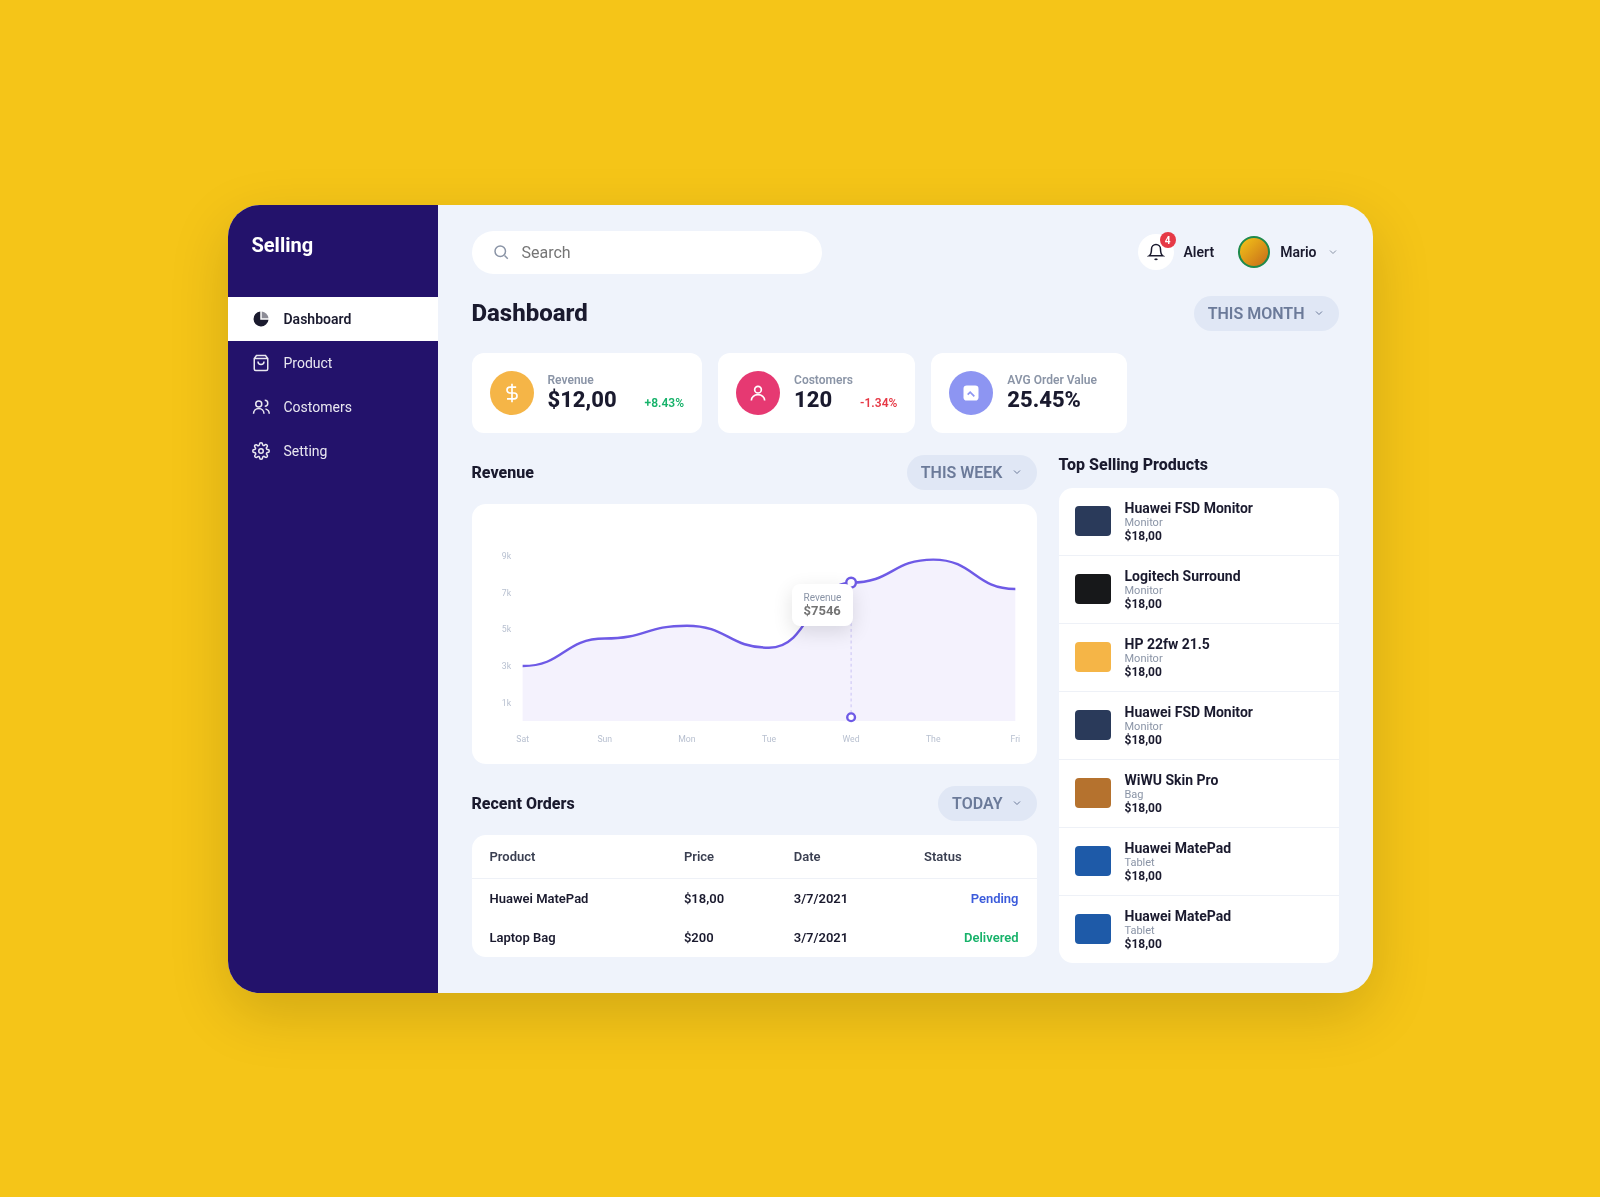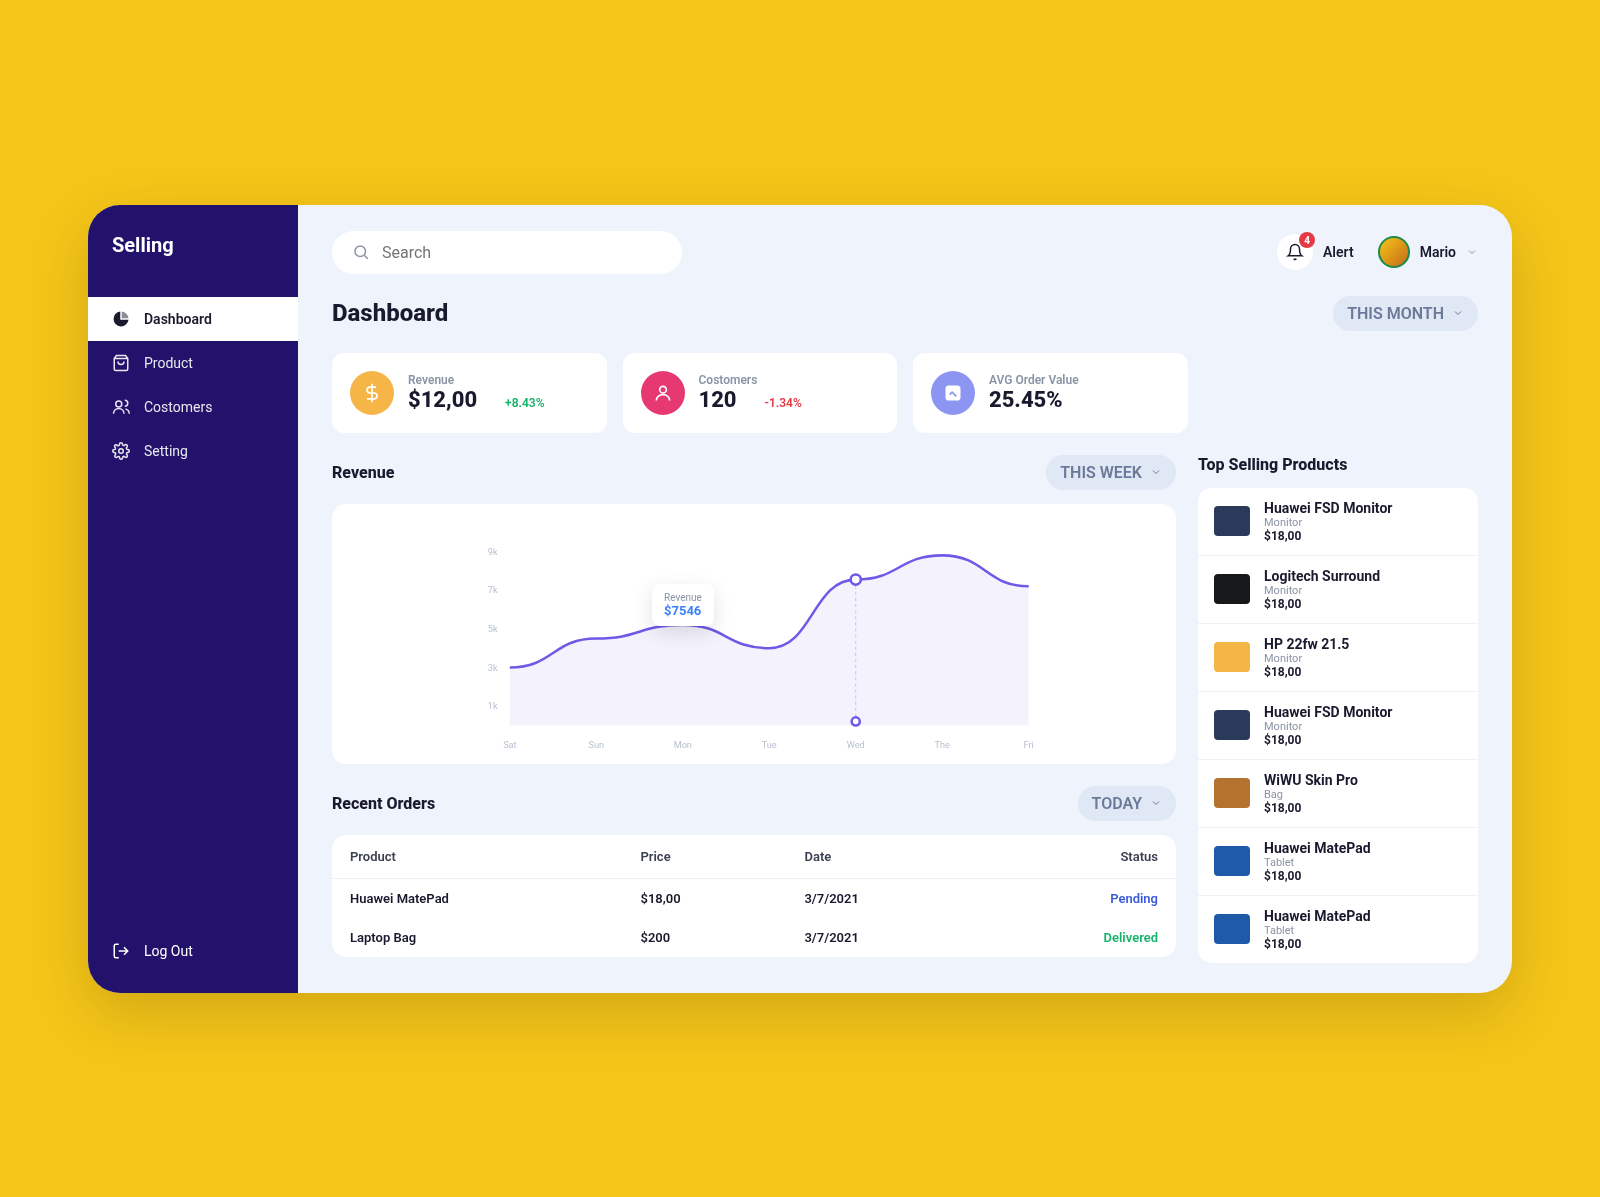--- a/index.html
+++ b/index.html
@@ -1,17 +1,17 @@
 <!DOCTYPE html>
 <html><head>
 <meta charset="utf-8">
 <style>
 * { box-sizing: border-box; margin: 0; padding: 0; font-family: -apple-system, BlinkMacSystemFont, 'Segoe UI', Roboto, sans-serif; }
 body { background:#F5C518; display:flex; align-items:center; justify-content:center; min-height:100vh; padding:50px; }
-.app { width:1424px; background:#eff3fb; border-radius:32px; display:flex; overflow:hidden; box-shadow:0 20px 60px rgba(0,0,0,.15);}
+.app { width:1145px; background:#eff3fb; border-radius:32px; display:flex; overflow:hidden; box-shadow:0 20px 60px rgba(0,0,0,.15);}
 .sidebar { width:210px; background:#23126b; color:#fff; display:flex; flex-direction:column; padding:28px 0 20px; }
 .brand { font-size:20px; font-weight:700; padding:0 24px 40px; }
 .nav { flex:1; }
 .nav-item { display:flex; align-items:center; gap:14px; padding:13px 24px; font-size:14px; cursor:pointer; color:rgba(255,255,255,.9);}
 .nav-item.active { background:#fff; color:#1a1a2e; font-weight:600; border-radius:0 0 0 0;}
 .nav-item svg { width:18px; height:18px; flex:none;}
 .logout { display:flex; align-items:center; gap:14px; padding:13px 24px; font-size:14px; cursor:pointer;}
 .main { flex:1; padding:26px 34px 30px; display:flex; flex-direction:column; gap:22px;}
 .topbar { display:flex; align-items:center; gap:24px;}
 .search { flex:0 0 350px; background:#fff; border-radius:999px; display:flex; align-items:center; gap:12px; padding:12px 20px;}
@@ -37,25 +37,25 @@
 .delta.neg { color:#e63946;}
 .content { display:grid; grid-template-columns:1fr 280px; gap:22px;}
 .section-head { display:flex; align-items:center; justify-content:space-between; margin-bottom:14px;}
 .section-title { font-size:16px; font-weight:800; color:#1a1a2e;}
 .chart { background:#fff; border-radius:14px; padding:18px 12px 8px; height:260px; position:relative;}
 .chart svg { width:100%; height:100%;}
 .ytick { font-size:9px; fill:#b8c0d0;}
 .xtick { font-size:9px; fill:#b8c0d0;}
 .tooltip { position:absolute; left:320px; top:80px; background:#fff; border-radius:8px; padding:8px 12px; box-shadow:0 6px 20px rgba(0,0,0,.12); font-size:11px;}
 .tooltip .tlabel{ color:#8a94a6; font-size:10px;}
-.tooltip .tval{ font-weight:700; color:#3b82f6; font-size:13px;}
+.tooltip .tval{ font-weight:700; color:#737373; font-size:13px;}
 .orders-box { background:#fff; border-radius:14px; padding:0;}
 .orders-box table { width:100%; border-collapse:collapse;}
 .orders-box th { text-align:left; font-size:13px; color:#3a3f51; font-weight:600; padding:14px 18px; border-bottom:1px solid #eef1f7;}
-.orders-box th:last-child { text-align:right;}
+.orders-box th:last-child { text-align:left;}
 .orders-box td { font-size:13px; color:#1a1a2e; font-weight:600; padding:12px 18px;}
 .orders-box td:last-child { text-align:right;}
 .status-pending { color:#3b5bdb; font-weight:600;}
 .status-delivered { color:#17b26a; font-weight:600;}
 .products { background:#fff; border-radius:14px; overflow:hidden;}
 .prod { display:flex; align-items:center; gap:14px; padding:12px 16px; border-bottom:1px solid #eef1f7;}
 .prod:last-child { border-bottom:none;}
 .prod .thumb { width:36px; height:30px; border-radius:4px; background:#2a3a5a; flex:none;}
 .prod .pname { font-size:14px; font-weight:700; color:#1a1a2e;}
 .prod .pcat { font-size:11px; color:#8a94a6;}
@@ -90,26 +90,20 @@
         <span>Costomers</span>
       </div>
       <div class="nav-item">
         <svg viewBox="0 0 24 24" fill="none" stroke="currentColor" stroke-width="2">
             <circle cx="12" cy="12" r="3"></circle>
             <path d="M19.4 15a1.7 1.7 0 0 0 .3 1.8l.1.1a2 2 0 1 1-2.8 2.8l-.1-.1a1.7 1.7 0 0 0-1.8-.3 1.7 1.7 0 0 0-1 1.5V21a2 2 0 0 1-4 0v-.1a1.7 1.7 0 0 0-1-1.5 1.7 1.7 0 0 0-1.8.3l-.1.1a2 2 0 1 1-2.8-2.8l.1-.1a1.7 1.7 0 0 0 .3-1.8 1.7 1.7 0 0 0-1.5-1H3a2 2 0 0 1 0-4h.1a1.7 1.7 0 0 0 1.5-1 1.7 1.7 0 0 0-.3-1.8l-.1-.1a2 2 0 1 1 2.8-2.8l.1.1a1.7 1.7 0 0 0 1.8.3H9a1.7 1.7 0 0 0 1-1.5V3a2 2 0 0 1 4 0v.1a1.7 1.7 0 0 0 1 1.5 1.7 1.7 0 0 0 1.8-.3l.1-.1a2 2 0 1 1 2.8 2.8l-.1.1a1.7 1.7 0 0 0-.3 1.8V9a1.7 1.7 0 0 0 1.5 1H21a2 2 0 0 1 0 4h-.1a1.7 1.7 0 0 0-1.5 1z"></path>
           </svg>
         <span>Setting</span>
       </div>
     </nav>
-    <div class="logout">
-      <svg viewBox="0 0 24 24" fill="none" stroke="currentColor" stroke-width="2" style="width:18px;height:18px">
-          <path d="M9 21H5a2 2 0 0 1-2-2V5a2 2 0 0 1 2-2h4M16 17l5-5-5-5M21 12H9"></path>
-        </svg>
-      <span>Log Out</span>
-    </div>
   </aside>
 
   <main class="main">
     <div class="topbar">
       <div class="search">
         <svg viewBox="0 0 24 24" width="18" height="18" fill="none" stroke="#8a94a6" stroke-width="2">
             <circle cx="11" cy="11" r="7"></circle>
             <path d="m21 21-4.3-4.3"></path>
           </svg>
         <input placeholder="Search" style="">

